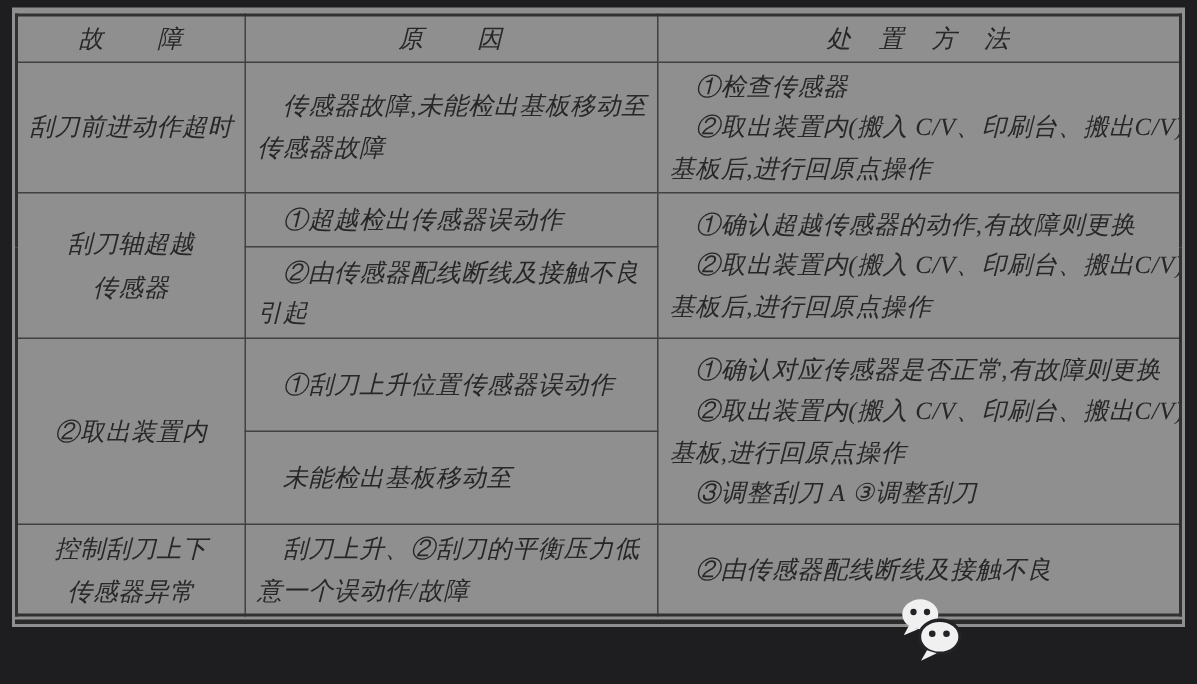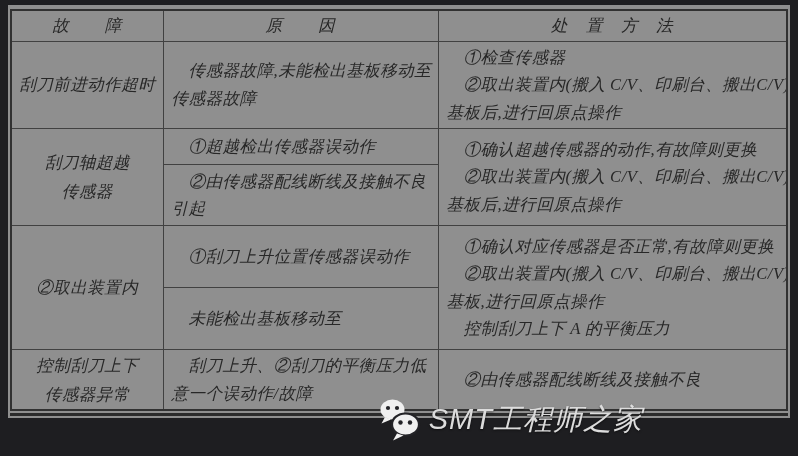--- a/index.html
+++ b/index.html
@@ -116,21 +116,21 @@
             <td class="fault" rowspan="2">
               <div class="ln">②取出装置内</div>
             </td>
             <td class="cell">
               <div class="ln ind">①刮刀上升位置传感器误动作</div>
             </td>
             <td class="cell" rowspan="2">
               <div class="ln ind">①确认对应传感器是否正常,有故障则更换</div>
               <div class="ln ind">②取出装置内(搬入 C/V、印刷台、搬出C/V)</div>
               <div class="ln">基板,进行回原点操作</div>
-              <div class="ln ind">控制刮刀上下 A 的平衡压力</div>
+              <div class="ln ind">③调整刮刀 A ③调整刮刀</div>
             </td>
           </tr>
           <tr class="r3b">
             <td class="cell">
               <div class="ln ind">未能检出基板移动至</div>
             </td>
           </tr>
 
           <tr class="r4">
             <td class="fault">
@@ -162,16 +162,15 @@
         </g>
 
         <g>
           <ellipse cx="27.5" cy="27.5" rx="13.5" ry="11" fill="#f0f0f0" stroke="#232327" stroke-width="2.2"></ellipse>
           <polygon points="19,36.5 15,43.5 25.5,38.5" fill="#f0f0f0"></polygon>
           <circle cx="22.5" cy="25.5" r="2.2" fill="#232327"></circle>
           <circle cx="32" cy="25.5" r="2.2" fill="#232327"></circle>
         </g>
       </svg>
     </span>
-    <span>SMT工程师之家</span>
   </div>
 
 </div>
 
 </body></html>

